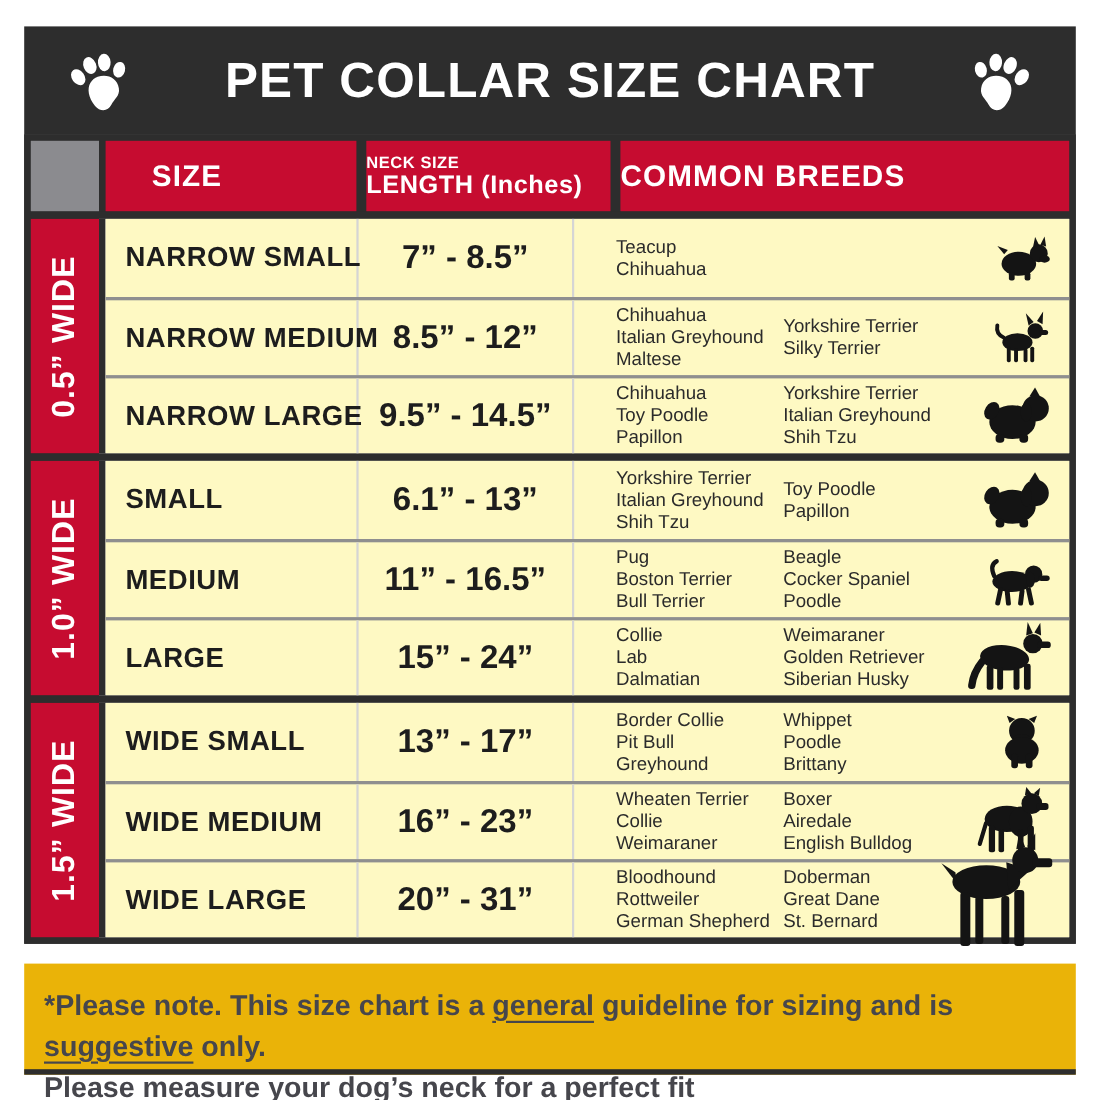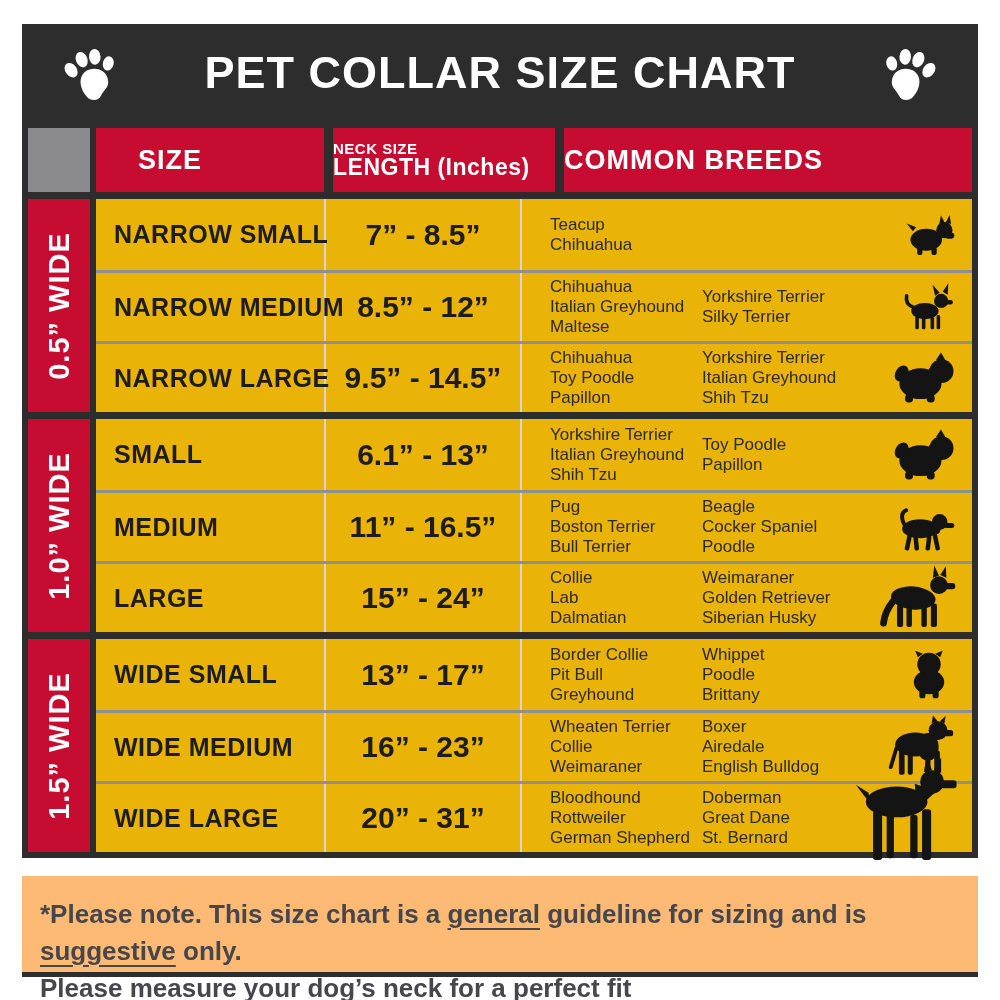--- a/index.html
+++ b/index.html
@@ -34,50 +34,50 @@
   .hbreeds { flex:1; margin-left:9px; font-size:27px; font-weight:bold; letter-spacing:1px; }
 
   .section { display:flex; border-top:7px solid #2d2d2d; }
   .strip { width:62px; background:#c60c30; position:relative; }
   .strip-label {
     position:absolute; left:50%; top:50%;
     transform:translate(-50%,-50%) rotate(-90deg);
     color:#fff; font-size:29px; font-weight:bold; letter-spacing:1px; white-space:nowrap;
   }
   .rows { flex:1; border-left:6px solid #2d2d2d; display:flex; flex-direction:column; background:#fff; }
-  .row { height:71px; display:flex; background:#eab308; position:relative; }
+  .row { height:71px; display:flex; background:#fef9c3; position:relative; }
   .row + .row { border-top:3px solid #8f8f8f; }
   .cell-size {
     width:230px; display:flex; align-items:center; padding-left:18px;
     border-right:2px solid #d5d5d5; font-size:25px; font-weight:bold;
     color:#1d1d1d; letter-spacing:.5px; white-space:nowrap;
   }
   .cell-length {
     width:196px; display:flex; align-items:center; justify-content:center;
     border-right:2px solid #d5d5d5; font-size:30px; font-weight:bold; color:#1d1d1d;
   }
-  .cell-breeds { flex:1; display:flex; align-items:center; position:relative; }
+  .cell-breeds { flex:1; display:flex; align-items:center; position:relative;padding-left:10px; }
   .breed-col { font-size:17px; line-height:20px; color:#2b2b2b; }
   .breed-col1 { margin-left:28px; width:152px; }
   .breed-col2 { width:168px; }
   .icon-wrap { position:absolute; right:10px; top:50%; transform:translateY(-50%); }
   .icon-wrap svg { width:100%; height:100%; display:block; }
   .icon-yorkshire-terrier-icon { width:62px;  height:48px; }
   .icon-chihuahua-icon         { width:66px;  height:52px; }
   .icon-shih-tzu-icon          { width:74px;  height:58px; }
   .icon-beagle-icon            { width:76px;  height:56px; }
   .icon-german-shepherd-icon   { width:88px;  height:68px; }
   .icon-bulldog-icon           { width:66px;  height:60px; }
   .icon-pit-bull-icon          { width:82px;  height:74px; }
   .icon-doberman-icon          { width:118px; height:142px; top:-44px; transform:none; z-index:5; }
 
   
   .footer {
     position:absolute; left:22px; top:876px; width:956px; height:101px;
-    background:#fdba74; border-bottom:5px solid #2d2d2d;
+    background:#eab308; border-bottom:5px solid #2d2d2d;
     padding:20px 16px 0 18px; color:#46464c; font-size:26px; line-height:37px; font-weight:bold;
   }
   .footer .u { text-decoration:underline; text-decoration-thickness:2px; text-underline-offset:5px; }
 </style>
 </head>
 <body>
 
 <div class="page">
 
   <div class="header-bar">

